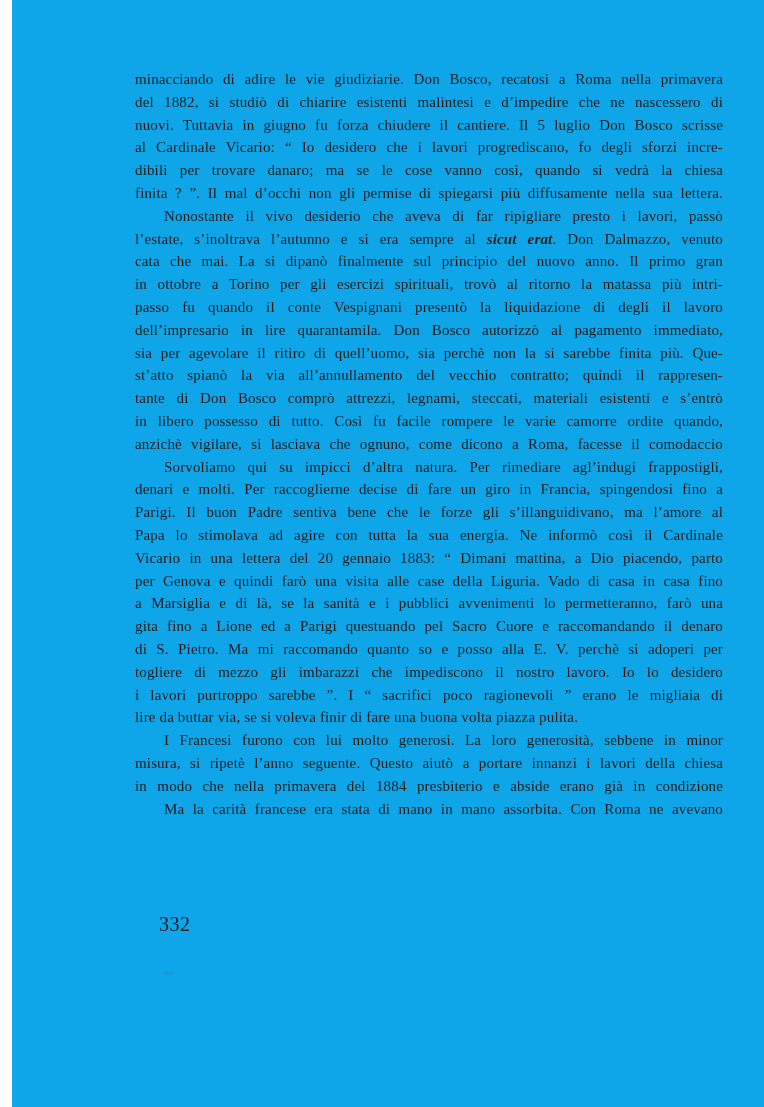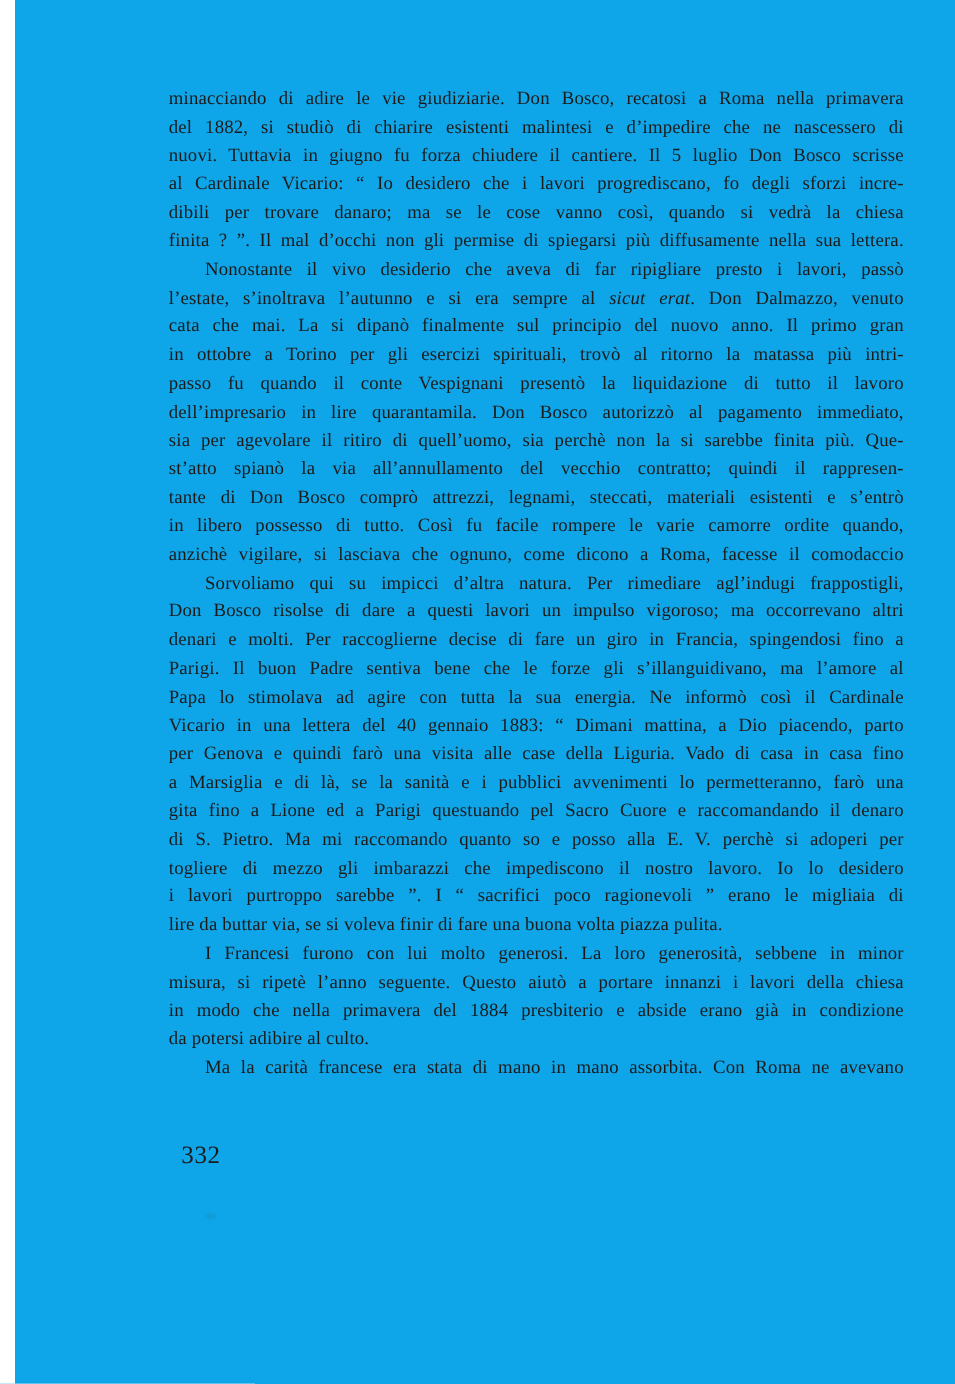--- a/index.html
+++ b/index.html
@@ -24,24 +24,24 @@
   }
   .line {
     height: 22.8px;
     overflow: hidden;
     text-align: justify;
     text-align-last: left;
     white-space: normal;
   }
   .line.just { text-align-last: justify; }
   .line.ind  { text-indent: 29px; font-family: Liberation Serif, serif; }
-  .it { font-style: italic; }
+  .it { font-style: italic; font-weight: bold; }
   .page-number {
     position: absolute;
-    left: 133px;
+    left: 147px;
     top: 913px;
     font-size: 20px;
     letter-spacing: 0.5px;
     color: #1d1b19;
   }
   .smudge {
     position: absolute;
     left: 152px;
     top: 971px;
     width: 9px;
@@ -59,41 +59,39 @@
       <div class="line just"><span>minacciando di adire le vie giudiziarie. Don Bosco, recatosi a Roma nella primavera</span></div>
       <div class="line just"><span>del 1882, si studiò di chiarire esistenti malintesi e d’impedire che ne nascessero di</span></div>
       <div class="line just"><span>nuovi. Tuttavia in giugno fu forza chiudere il cantiere. Il 5 luglio Don Bosco scrisse</span></div>
       <div class="line just"><span>al Cardinale Vicario: “ Io desidero che i lavori progrediscano, fo degli sforzi incre-</span></div>
       <div class="line just"><span>dibili per trovare danaro; ma se le cose vanno così, quando si vedrà la chiesa</span></div>
       <div class="line just"><span>finita ? ”. Il mal d’occhi non gli permise di spiegarsi più diffusamente nella sua lettera.</span></div>
       <div class="line just ind"><span>Nonostante il vivo desiderio che aveva di far ripigliare presto i lavori, passò</span></div>
       <div class="line just"><span>l’estate, s’inoltrava l’autunno e si era sempre al </span><span class="it">sicut erat</span><span>. Don Dalmazzo, venuto</span></div>
       <div class="line just"><span>cata che mai. La si dipanò finalmente sul principio del nuovo anno. Il primo gran</span></div>
       <div class="line just"><span>in ottobre a Torino per gli esercizi spirituali, trovò al ritorno la matassa più intri-</span></div>
-      <div class="line just"><span>passo fu quando il conte Vespignani presentò la liquidazione di tutto il lavoro</span></div>
+      <div class="line just"><span>passo fu quando il conte Vespignani presentò la liquidazione di degli il lavoro</span></div>
       <div class="line just"><span>dell’impresario in lire quarantamila. Don Bosco autorizzò al pagamento immediato,</span></div>
       <div class="line just"><span>sia per agevolare il ritiro di quell’uomo, sia perchè non la si sarebbe finita più. Que-</span></div>
       <div class="line just"><span>st’atto spianò la via all’annullamento del vecchio contratto; quindi il rappresen-</span></div>
       <div class="line just"><span>tante di Don Bosco comprò attrezzi, legnami, steccati, materiali esistenti e s’entrò</span></div>
       <div class="line just"><span>in libero possesso di tutto. Così fu facile rompere le varie camorre ordite quando,</span></div>
       <div class="line just"><span>anzichè vigilare, si lasciava che ognuno, come dicono a Roma, facesse il comodaccio</span></div>
       <div class="line just ind"><span>Sorvoliamo qui su impicci d’altra natura. Per rimediare agl’indugi frappostigli,</span></div>
-      <div class="line just"><span>Don Bosco risolse di dare a questi lavori un impulso vigoroso; ma occorrevano altri</span></div>
       <div class="line just"><span>denari e molti. Per raccoglierne decise di fare un giro in Francia, spingendosi fino a</span></div>
       <div class="line just"><span>Parigi. Il buon Padre sentiva bene che le forze gli s’illanguidivano, ma l’amore al</span></div>
       <div class="line just"><span>Papa lo stimolava ad agire con tutta la sua energia. Ne informò così il Cardinale</span></div>
-      <div class="line just"><span>Vicario in una lettera del 40 gennaio 1883: “ Dimani mattina, a Dio piacendo, parto</span></div>
+      <div class="line just"><span>Vicario in una lettera del 20 gennaio 1883: “ Dimani mattina, a Dio piacendo, parto</span></div>
       <div class="line just"><span>per Genova e quindi farò una visita alle case della Liguria. Vado di casa in casa fino</span></div>
       <div class="line just"><span>a Marsiglia e di là, se la sanità e i pubblici avvenimenti lo permetteranno, farò una</span></div>
       <div class="line just"><span>gita fino a Lione ed a Parigi questuando pel Sacro Cuore e raccomandando il denaro</span></div>
       <div class="line just"><span>di S. Pietro. Ma mi raccomando quanto so e posso alla E. V. perchè si adoperi per</span></div>
       <div class="line just"><span>togliere di mezzo gli imbarazzi che impediscono il nostro lavoro. Io lo desidero</span></div>
       <div class="line just"><span>i lavori purtroppo sarebbe ”. I “ sacrifici poco ragionevoli ” erano le migliaia di</span></div>
       <div class="line"><span>lire da buttar via, se si voleva finir di fare una buona volta piazza pulita.</span></div>
       <div class="line just ind"><span>I Francesi furono con lui molto generosi. La loro generosità, sebbene in minor</span></div>
       <div class="line just"><span>misura, si ripetè l’anno seguente. Questo aiutò a portare innanzi i lavori della chiesa</span></div>
       <div class="line just"><span>in modo che nella primavera del 1884 presbiterio e abside erano già in condizione</span></div>
-      <div class="line"><span>da potersi adibire al culto.</span></div>
       <div class="line just ind"><span>Ma la carità francese era stata di mano in mano assorbita. Con Roma ne avevano</span></div>
     </div>
   <div class="page-number">332</div>
   <div class="smudge"></div>
 </div>
 
 </body></html>

